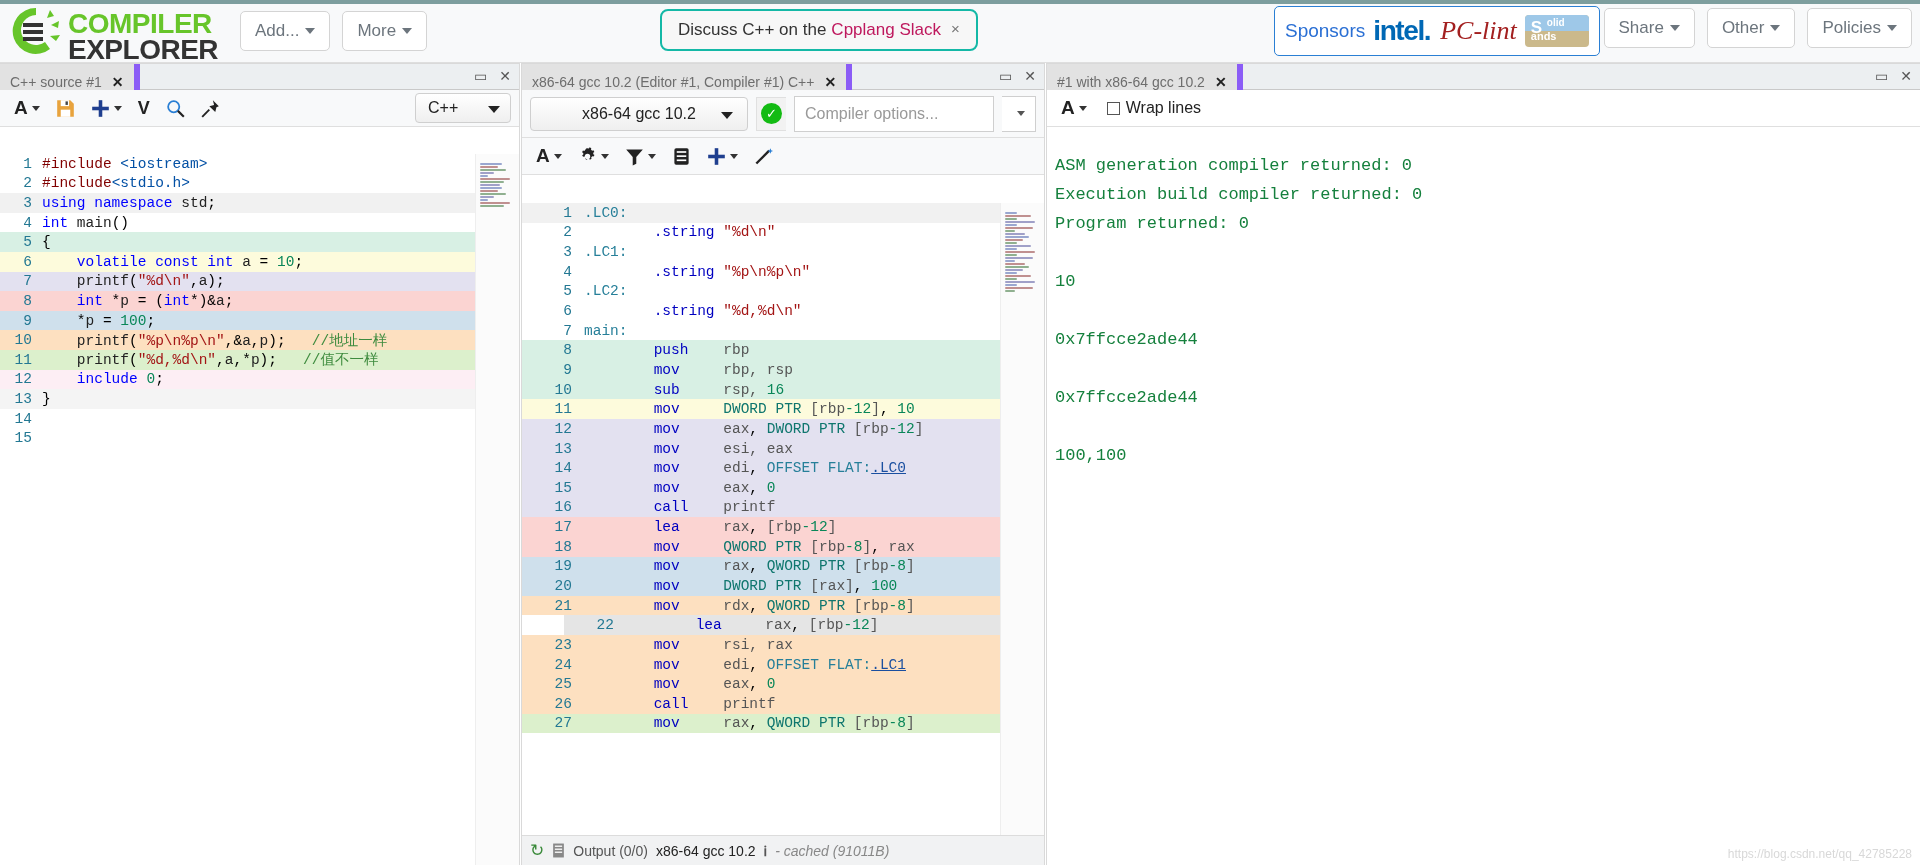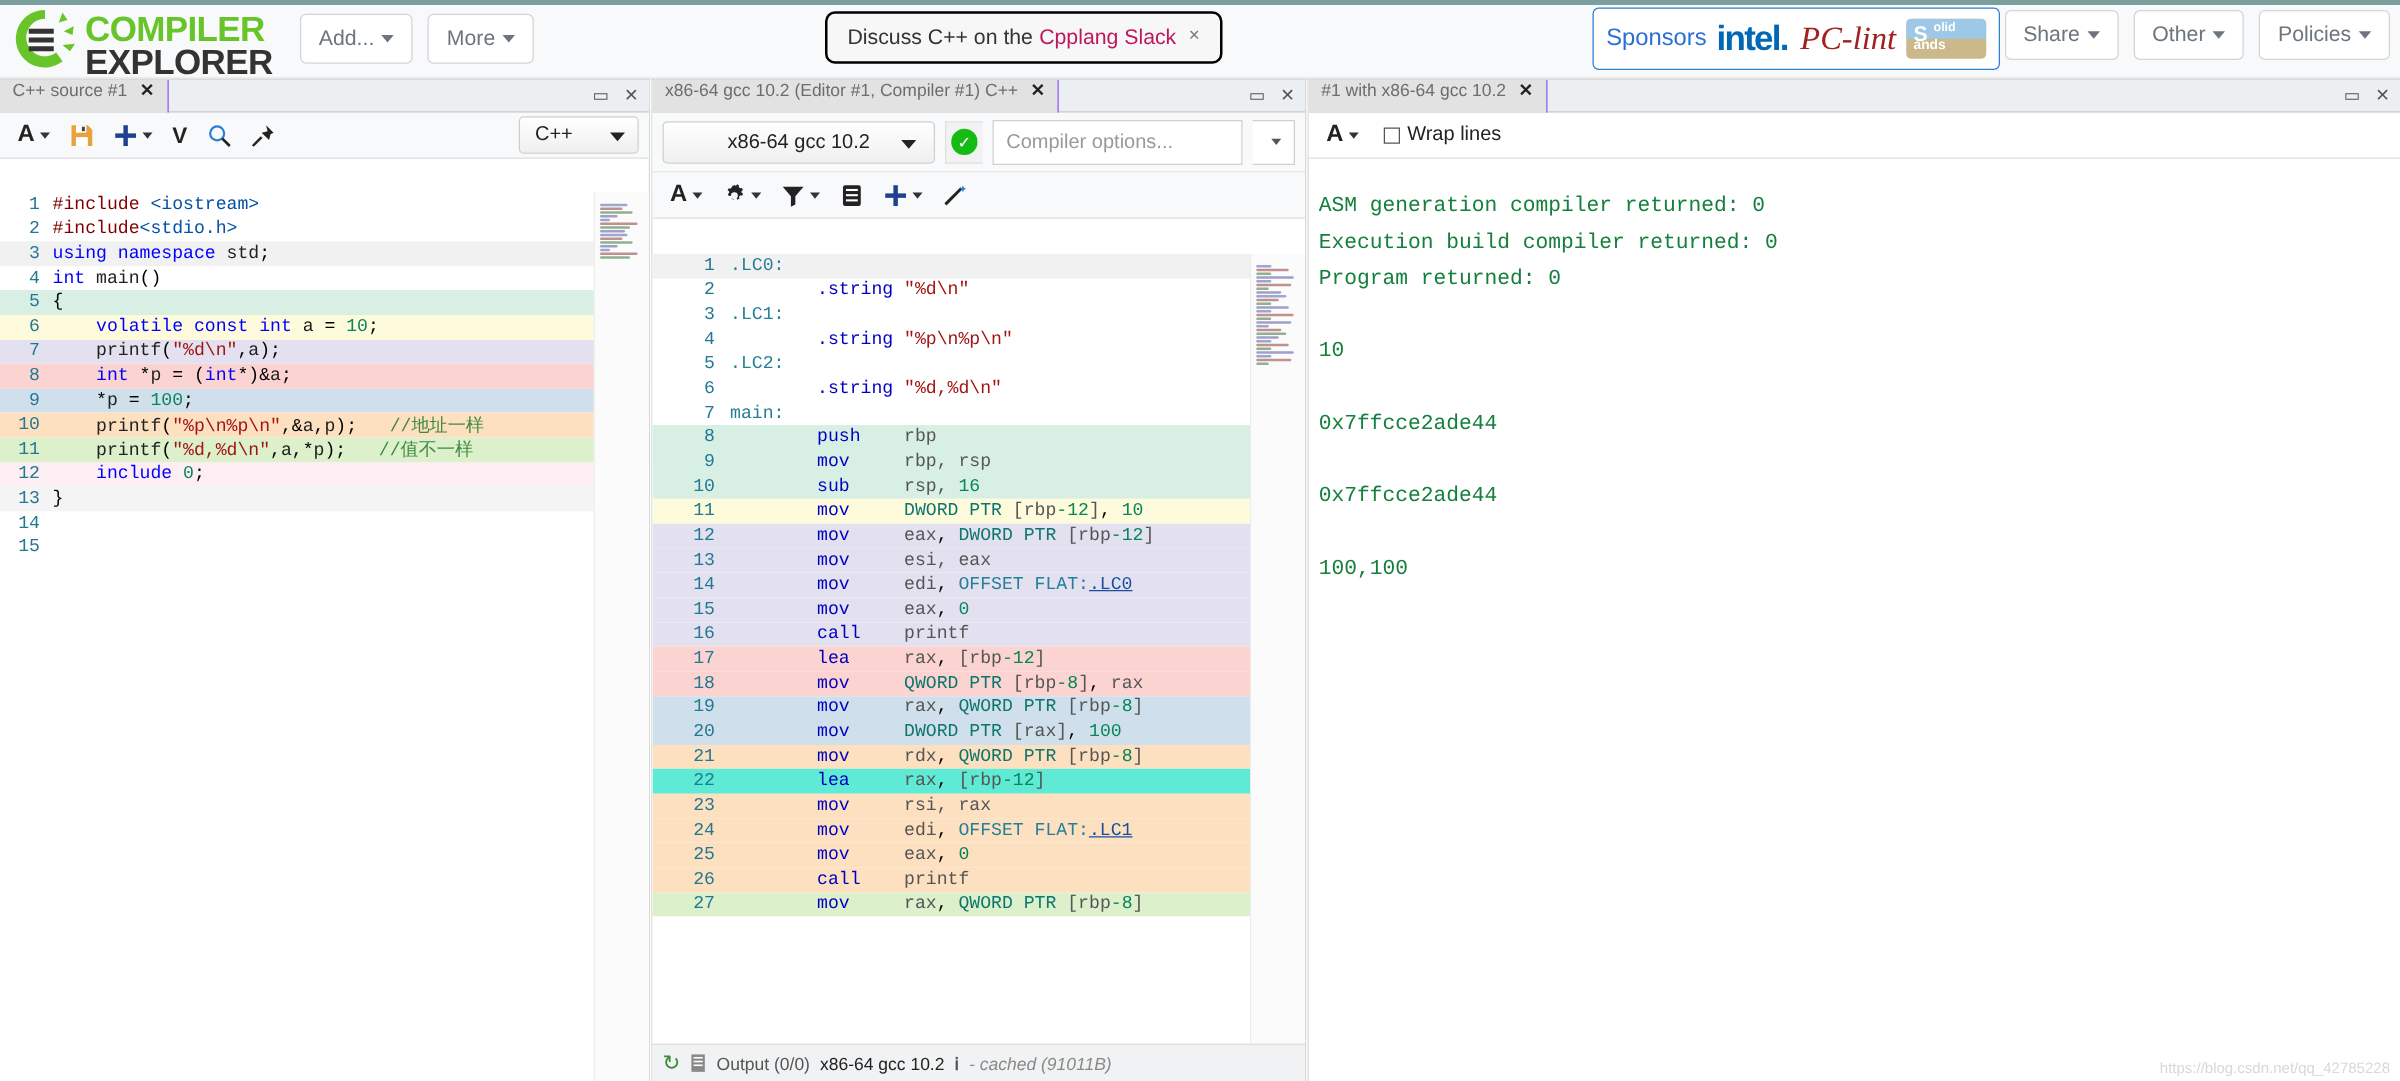--- a/index.html
+++ b/index.html
@@ -34,21 +34,21 @@
     color:#6c757d; font-size:17px; padding:9px 14px; margin-left:12px;
     cursor:pointer; white-space:nowrap;
     display:flex; align-items:center;
   }
   .caret { display:inline-block; margin-left:6px;
     border-left:5px solid transparent; border-right:5px solid transparent;
     border-top:6px solid #6c757d; }
 
   #discuss-pill {
     position:absolute; left:660px; top:9px;
-    border:2px solid #000000; border-radius:8px; background:#f7f7f7;
+    border:2px solid #14b8a6; border-radius:8px; background:#f7f7f7;
     padding:9px 16px; font-size:17px; color:#333;
     display:flex; align-items:flex-start; cursor:pointer;
   }
   #discuss-pill a { color:#be185d; text-decoration:none; margin-left:5px; }
   #discuss-pill .pill-x { margin-left:10px; color:#777; font-size:15px; cursor:pointer;}
 
   #sponsor-box {
     position:absolute; left:1274px; top:6px; height:50px;
     border:1px solid #2a7fd4; border-radius:5px; background:#fff;
     display:flex; align-items:center; padding:0 10px;
@@ -69,22 +69,22 @@
   #nav-right { position:absolute; right:8px; top:8px; display:flex; }
 
   
   .pane { position:absolute; background:#fff; border:1px solid #d9d9d9; }
   .pane-tabbar {
     height:26px; background:#eceff1; border-bottom:1px solid #c9c9c9;
     position:relative;
   }
   .pane-tab {
     position:absolute; left:0; top:0; height:26px;
-    background:#e2e2e2; border-right:1px solid #8b5cf6;
-    display:flex; align-items:flex-start; padding:0 10px;
+    background:#e2e2e2; border-right:6px solid #8b5cf6;
+    display:flex; align-items:flex-end; padding:0 10px;
     font-size:14px; color:#6d6d6d; cursor:pointer;
   }
   .pane-tab .tab-x { margin-left:10px; color:#222; font-size:14px; font-weight:bold; cursor:pointer;}
   .pane-ctrls { position:absolute; right:8px; top:4px; display:flex; gap:12px;
     color:#555; font-size:14px; }
   .pane-ctrls span { cursor:pointer; }
 
   .pane-toolbar {
     height:37px; background:#f8f9fa; border-bottom:1px solid #dfdfdf;
     display:flex; align-items:center; padding:0 8px; gap:4px;
@@ -493,21 +493,21 @@
         <span class="ln-txt">        <span class="opc">mov</span>     <span class="reg">rax</span>, <span class="gry">QWORD PTR</span> <span class="reg">[rbp<span class="num">-8</span>]</span></span>
       </div>
       <div class="code-line" style="height: 19.65px; background: rgb(207, 224, 236);">
         <span class="asm-gutter">20</span>
         <span class="ln-txt">        <span class="opc">mov</span>     <span class="gry">DWORD PTR</span> <span class="reg">[rax]</span>, <span class="num">100</span></span>
       </div>
       <div class="code-line" style="height: 19.65px; background: rgb(253, 224, 192);">
         <span class="asm-gutter">21</span>
         <span class="ln-txt">        <span class="opc">mov</span>     <span class="reg">rdx</span>, <span class="gry">QWORD PTR</span> <span class="reg">[rbp<span class="num">-8</span>]</span></span>
       </div>
-      <div class="code-line" style="height: 19.65px; background: #5eead4;">
+      <div class="code-line" style="height: 19.65px; background: #e5e5e5; margin-left: 42px;">
         <span class="asm-gutter">22</span>
         <span class="ln-txt">        <span class="opc">lea</span>     <span class="reg">rax</span>, <span class="reg">[rbp<span class="num">-12</span>]</span></span>
       </div>
       <div class="code-line" style="height: 19.65px; background: rgb(253, 224, 192);">
         <span class="asm-gutter">23</span>
         <span class="ln-txt">        <span class="opc">mov</span>     <span class="reg">rsi, rax</span></span>
       </div>
       <div class="code-line" style="height: 19.65px; background: rgb(253, 224, 192);">
         <span class="asm-gutter">24</span>
         <span class="ln-txt">        <span class="opc">mov</span>     <span class="reg">edi</span>, <span class="lbl">OFFSET FLAT:</span><span class="lnk" style="color: rgb(26, 79, 160); text-decoration: underline;">.LC1</span></span>

